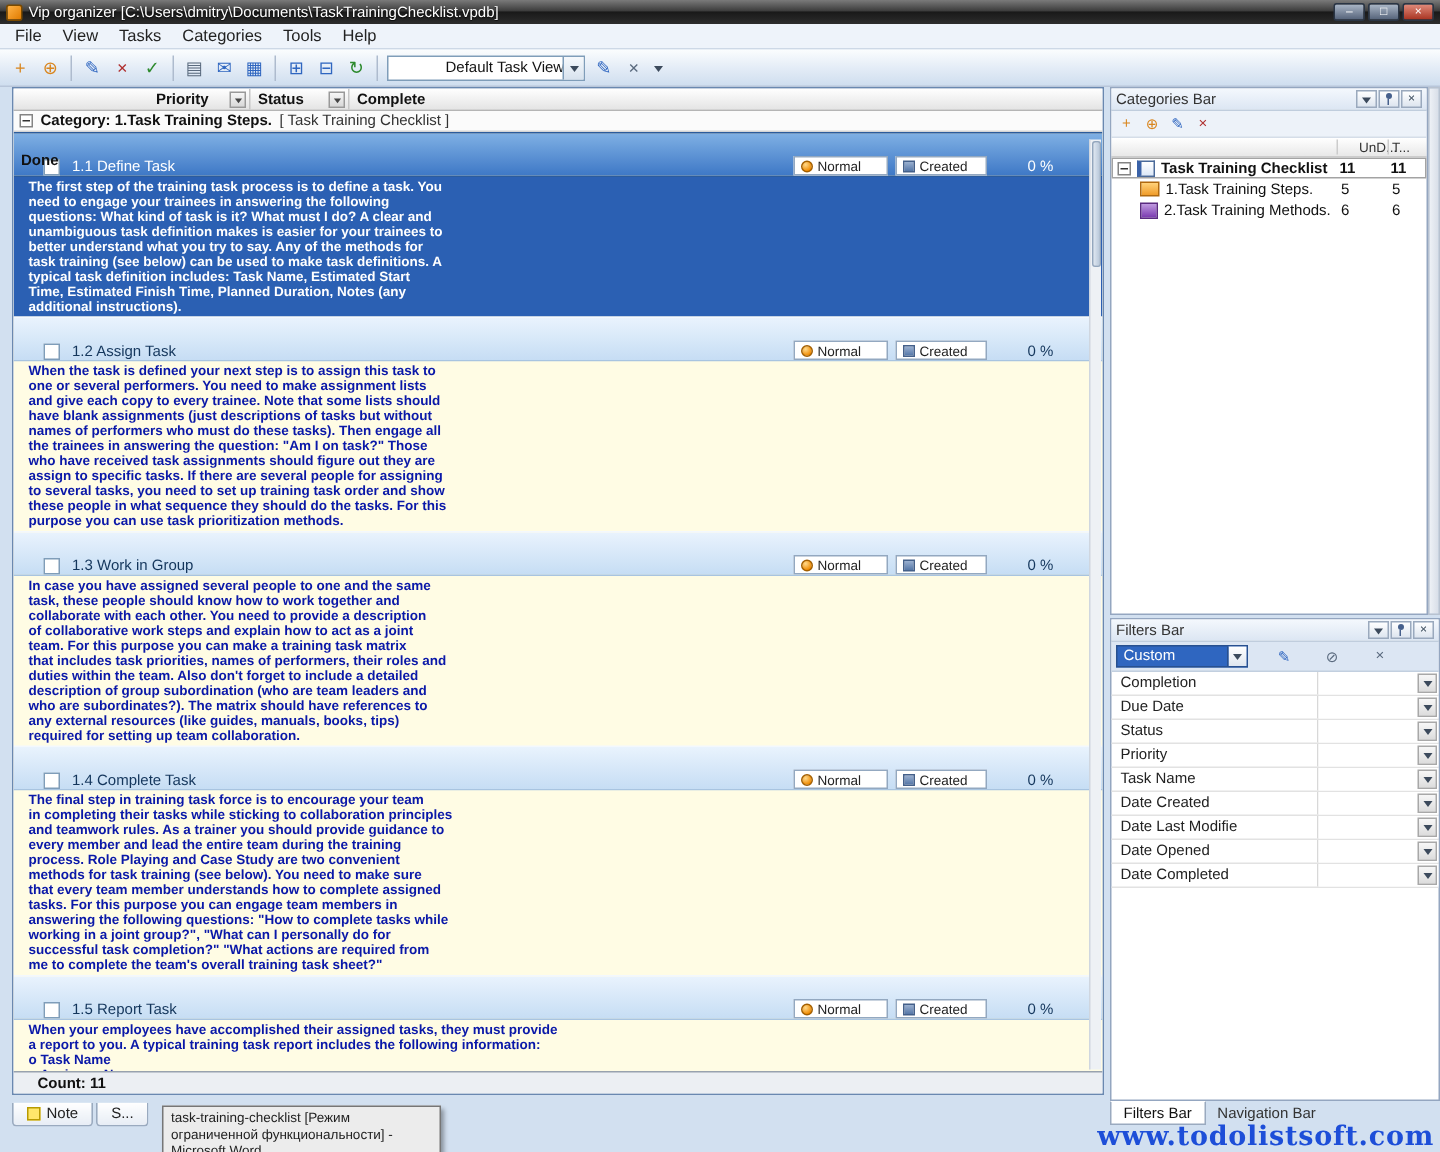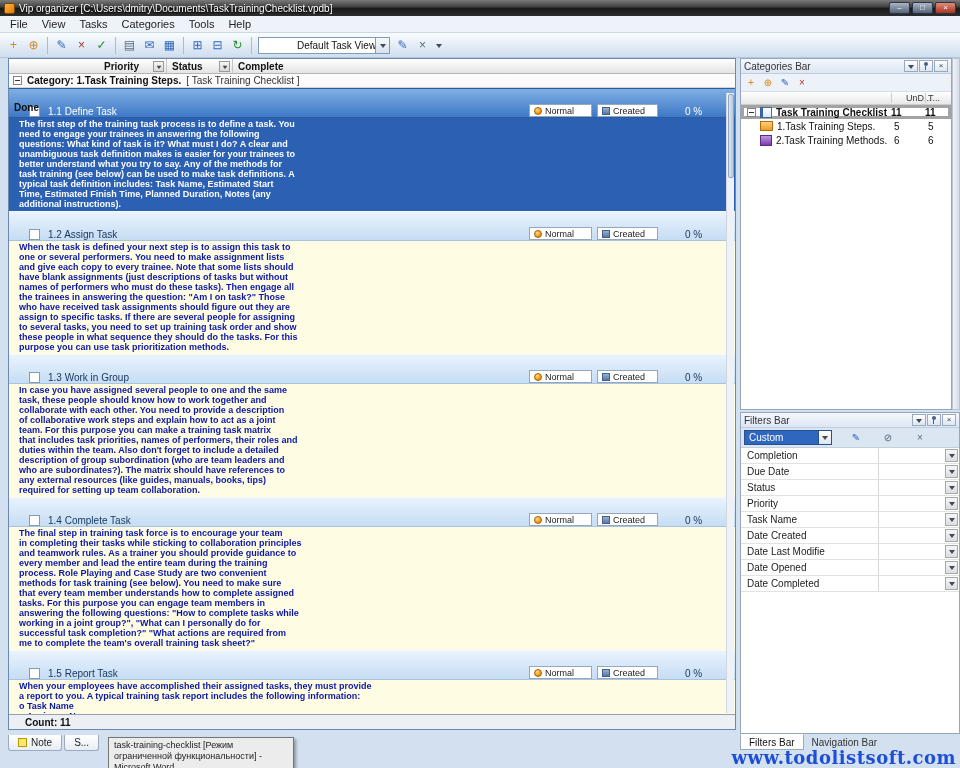--- a/index.html
+++ b/index.html
@@ -78,21 +78,21 @@
   .cti{width:16px;height:15px;display:flex;align-items:center;justify-content:center;font-size:10px;border-radius:2px;}
   .tree-hd{height:13px;display:flex;background:linear-gradient(#fff,#e8e8e8);border-bottom:1px solid #ccc;font-size:9px;color:#333;align-items:center;}
   .tree-hd .sp{flex:1;}
   .tree-hd .c1{width:34px;flex:0 0 34px;border-left:1px solid #ccc;padding-left:14px;text-align:center;}
   .tree-hd .c2{width:26px;flex:0 0 26px;border-left:1px solid #ccc;padding-left:2px;}
   .tree-row{height:14px;display:flex;align-items:center;font-size:10px;color:#111;padding-left:3px;}
   .tree-row.indent{padding-left:16px;}
   .tree-row .lbl{flex:1;white-space:nowrap;overflow:hidden;margin-left:1px;}
   .tree-row .v1{width:34px;flex:0 0 34px;padding-left:3px;}
   .tree-row .v2{width:26px;flex:0 0 26px;padding-left:3px;}
-  .tree-row.selected{border:3px solid #a3a3a3;font-weight:bold;background:#fff;}
+  .tree-row.selected{border:1px solid #a3a3a3;font-weight:bold;background:#fff;}
   .ico-book{width:12px;height:11px;background:linear-gradient(#fff,#dce8f8);border:1px solid #4a6a9a;border-left:3px solid #3a62a8;margin:0 3px 0 4px;flex:0 0 12px;}
   .ico-folder{width:13px;height:10px;background:linear-gradient(#ffd27a,#f09c2a);border:1px solid #b06a10;margin:0 3px;flex:0 0 13px;}
   .ico-chart{width:12px;height:11px;background:linear-gradient(#c09ae0,#7a3ab0);border:1px solid #5a2a80;margin:0 3px;flex:0 0 12px;}
   .cats-scroll{position:absolute;left:952px;top:58px;width:8px;height:352px;background:linear-gradient(90deg,#eef1f6,#d8dee8);border:1px solid #b8c2d0;}
 
   .filters{left:740px;top:412px;width:220px;height:322px;}
   .preset-row{height:20px;background:#dce6f3;border-bottom:1px solid #c2cfdf;display:flex;align-items:center;padding:0 3px;gap:16px;}
   .preset-combo{width:88px;height:15px;background:#2f66c0;border:1px solid #28508f;color:#fff;font-size:10px;display:flex;align-items:center;padding-left:4px;}
   .preset-combo .combo-arr{margin-left:auto;width:13px;height:13px;background:linear-gradient(#fff,#dfe6ef);border-left:1px solid #28508f;display:flex;align-items:center;justify-content:center;}
   .fico{width:16px;height:15px;display:flex;align-items:center;justify-content:center;font-size:10px;}

